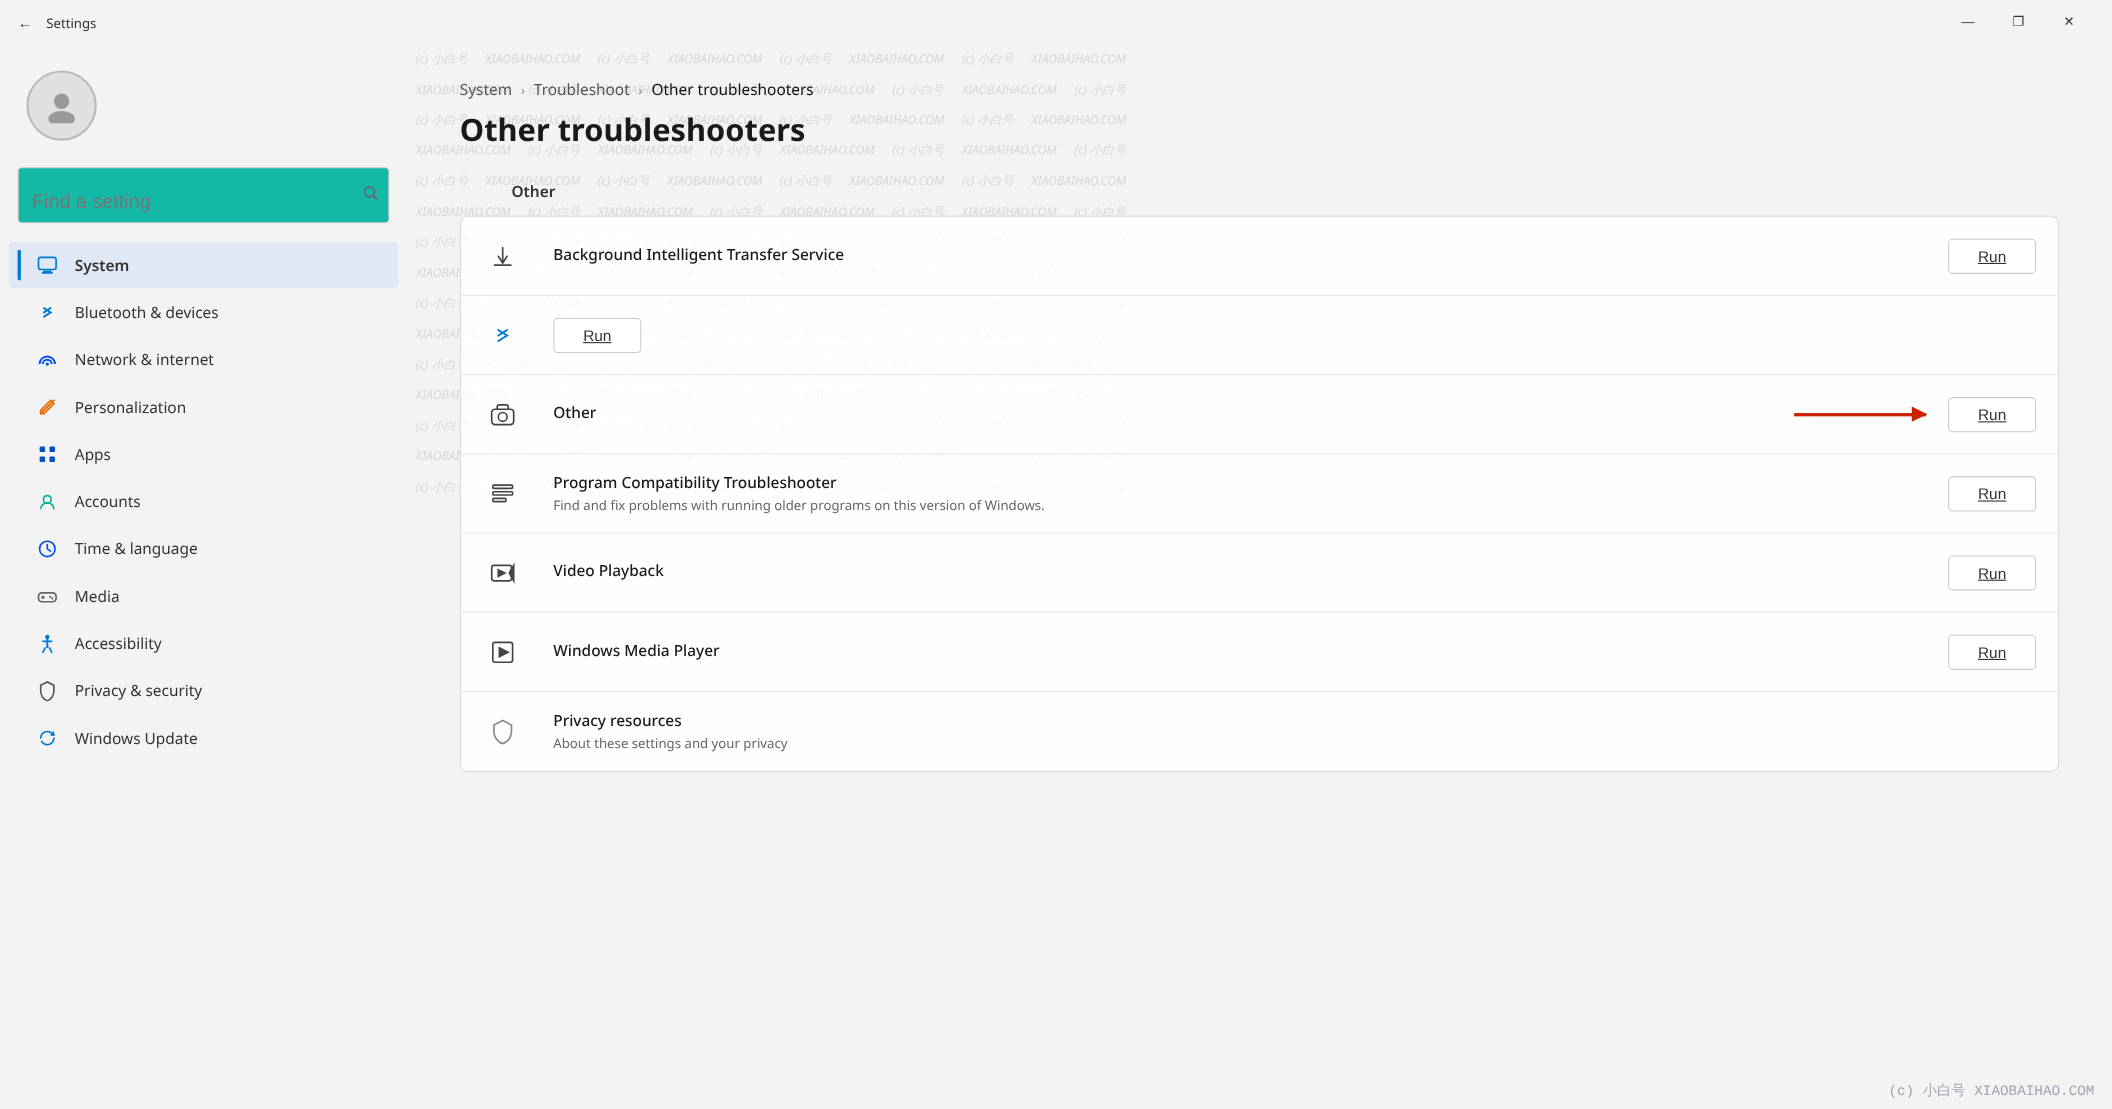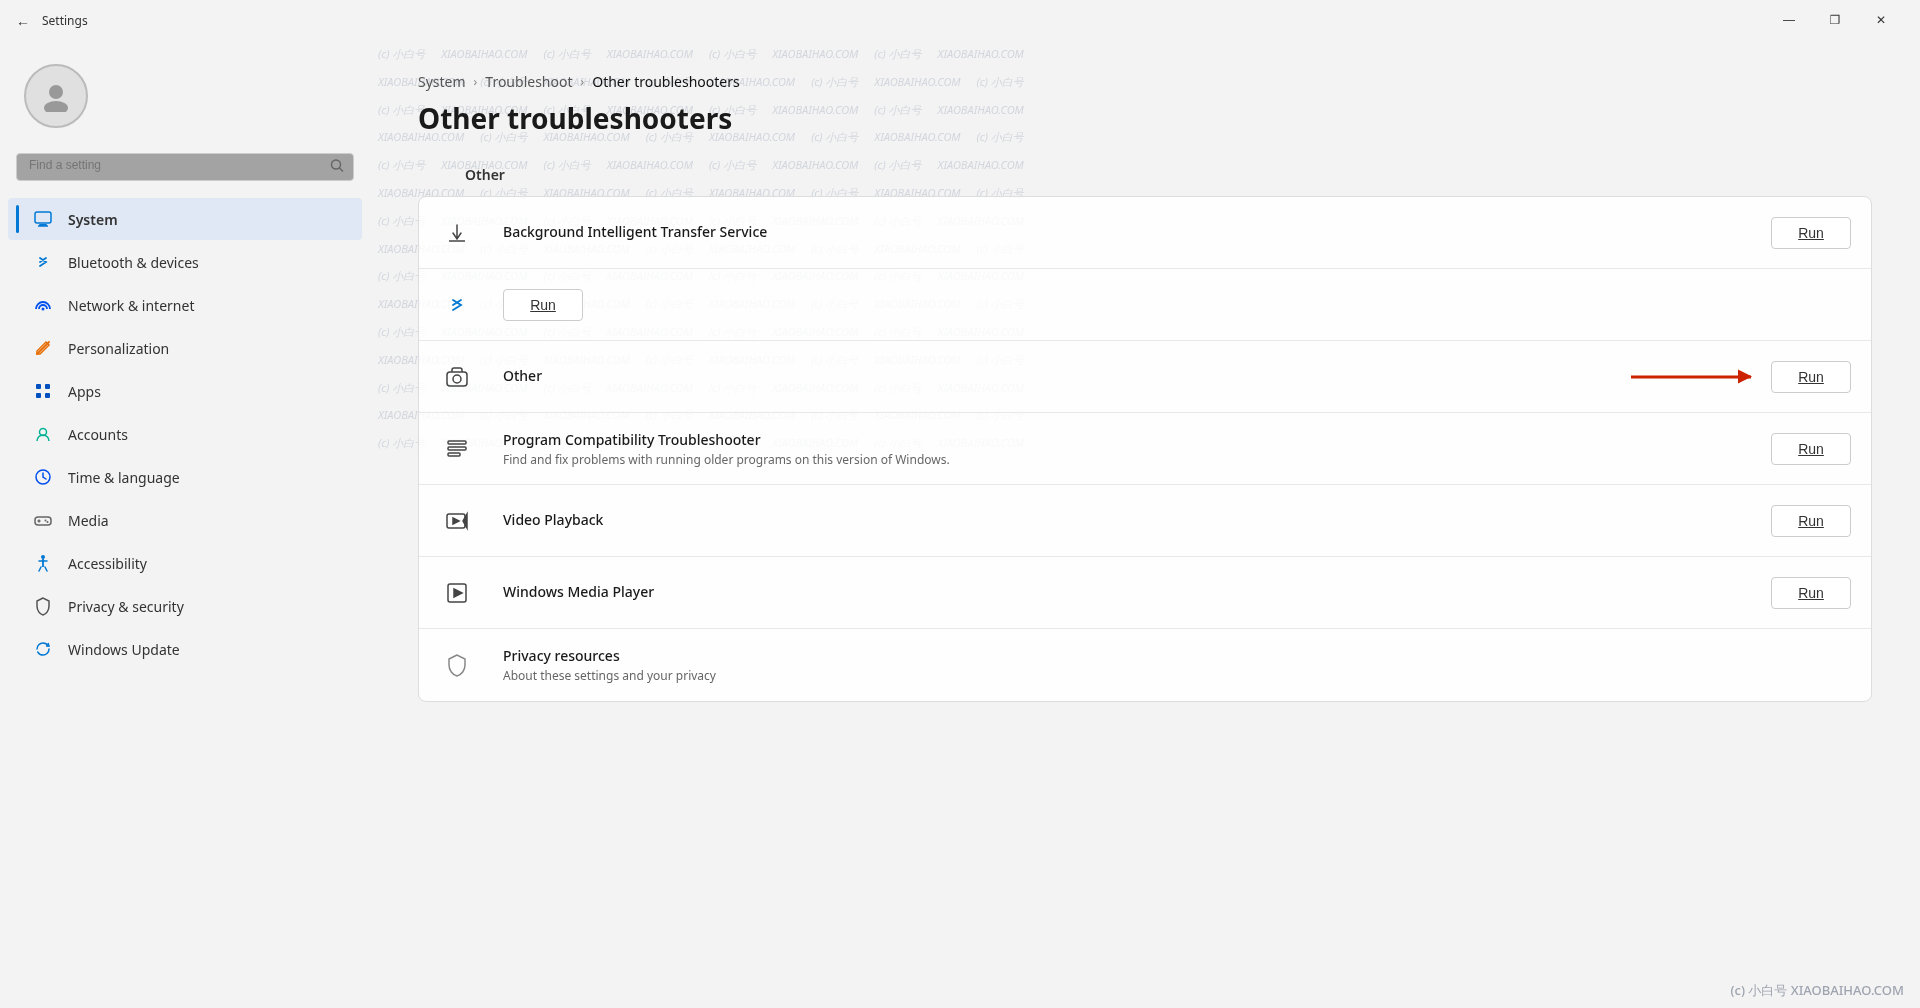--- a/index.html
+++ b/index.html
@@ -86,25 +86,25 @@
       font-size: 28px;
       color: #666;
     }
 
     .search-box {
       margin: 0 16px 16px 16px;
       position: relative;
     }
     .search-box input {
       width: 100%;
-      padding: 4px 36px 8px 12px;
+      padding: 20px 36px 8px 12px;
       border: 1px solid #ccc;
       border-radius: 4px;
-      background: #a3a3a3;
-      font-size: 12px;
+      background: #14b8a6;
+      font-size: 18px;
       color: #333;
       outline: none;
     }
     .search-icon-wrap {
       position: absolute;
       right: 10px;
       top: 50%;
       transform: translateY(-50%);
       color: #666;
       font-size: 14px;
@@ -293,20 +293,21 @@
       padding: 4px 8px;
       line-height: 1.8;
     }
     .watermark-logo {
       position: absolute;
       bottom: 8px;
       right: 16px;
       font-size: 13px;
       color: rgba(100,110,130,0.6);
       font-weight: 500;
+      font-family: Liberation Mono, monospace;
     }
   </style>
 </head>
 <body>
 
 <div class="titlebar">
   <span style="cursor:pointer;font-size:14px;color:#333;margin-right:4px;">←</span>
   <span class="titlebar-title">Settings</span>
   <div class="titlebar-controls">
     <button class="titlebar-btn">—</button>

